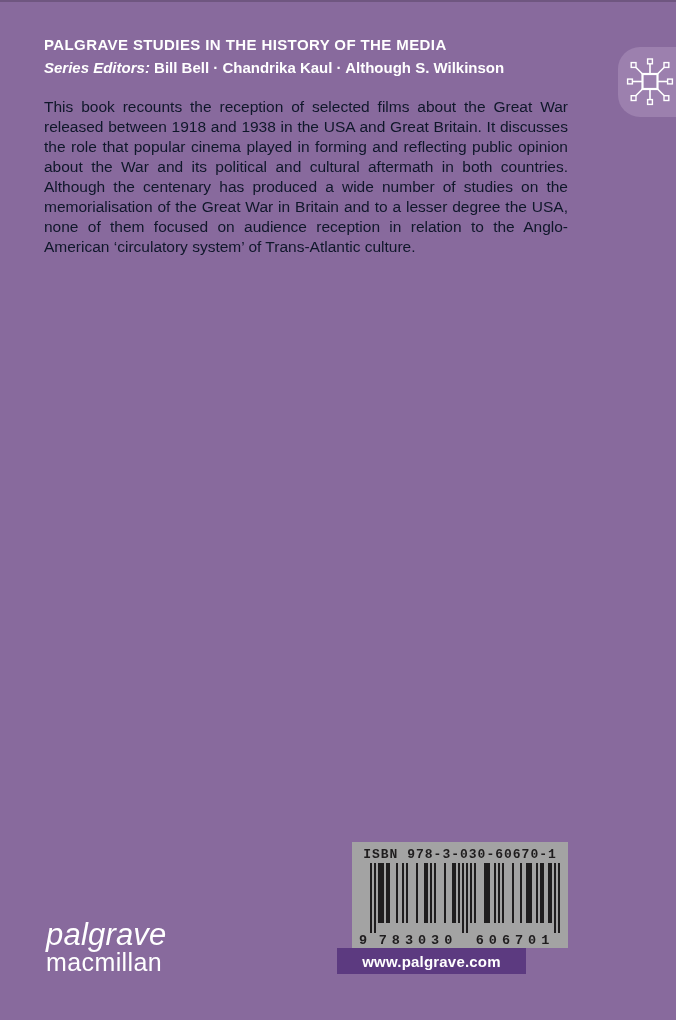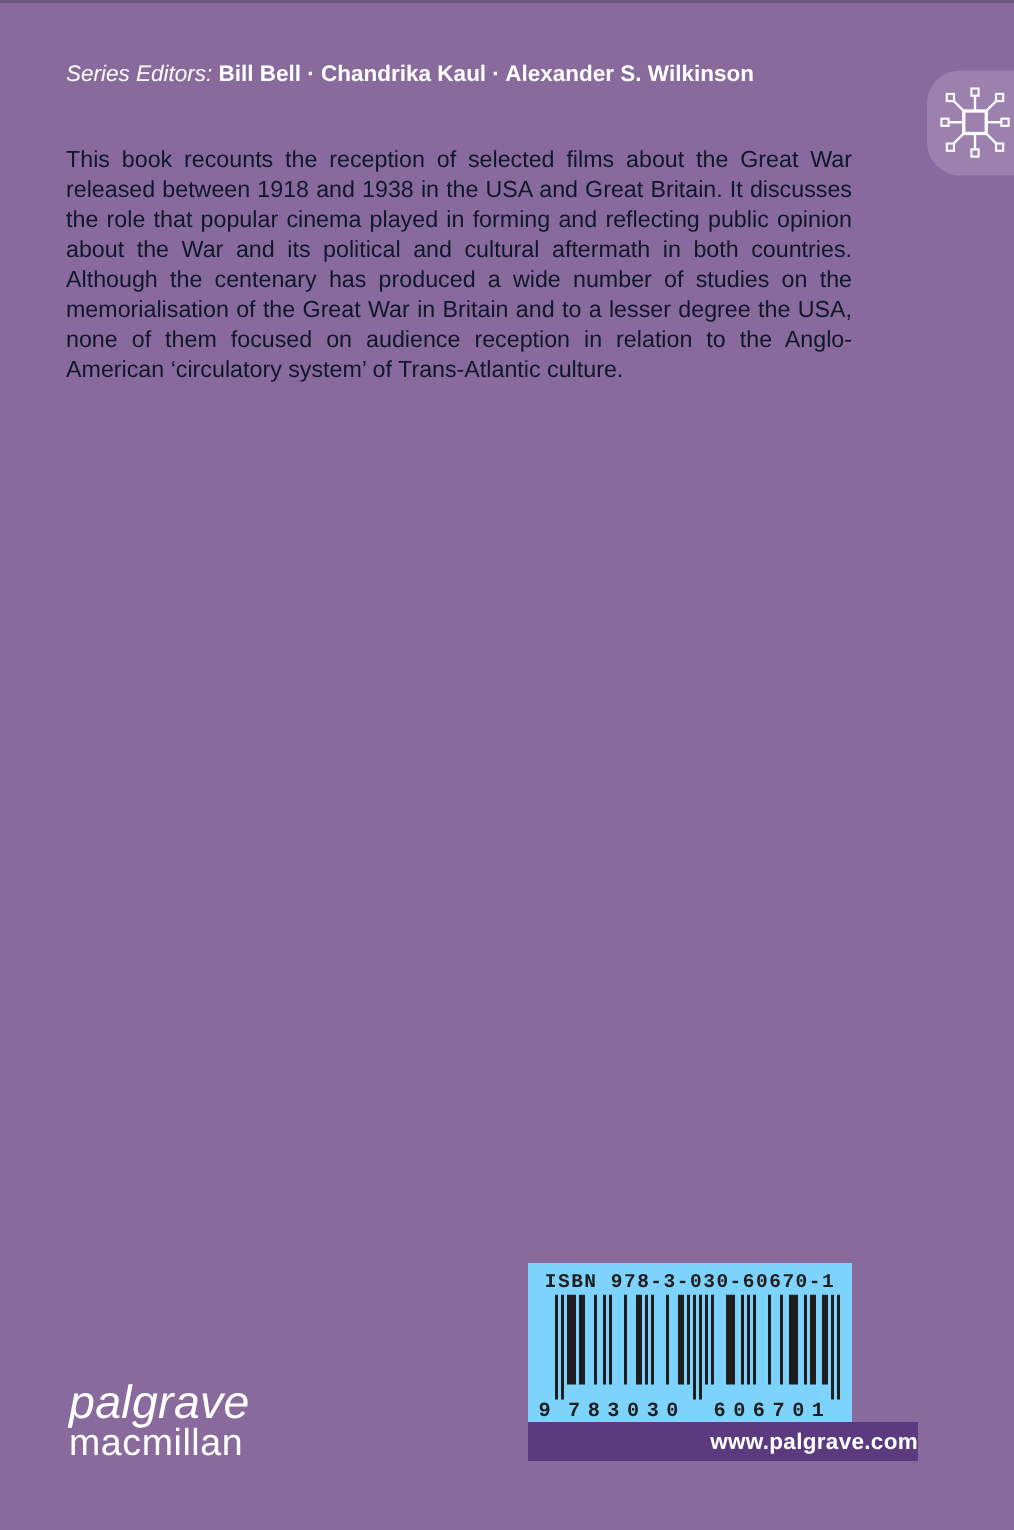--- a/index.html
+++ b/index.html
@@ -14,69 +14,70 @@
   body{font-family:"Liberation Sans",sans-serif;}
   .cover{
     position:relative;width:676px;height:1020px;overflow:hidden;
     background:var(--background);
   }
   .cover::before{content:"";position:absolute;left:0;top:0;right:0;height:2px;background:rgba(0,0,0,.18);}
   
   .header{position:absolute;left:44px;top:36px;width:545px;color:var(--text);}
   .series-title{font-size:15px;font-weight:bold;letter-spacing:.4px;line-height:18px;}
   .series-editors{font-size:15px;margin-top:5px;line-height:18px;}
-  .series-editors .lbl{font-style:italic;font-weight:normal;margin-top:35px;}
+  .series-editors .lbl{font-style:italic;font-weight:bold;margin-top:35px;}
   .series-editors .names{font-weight:bold;}
   
   .badge{
     position:absolute;right:0;top:47px;width:58px;height:70px;
     background:var(--badge);border-radius:22px 0 0 22px;
     display:flex;align-items:center;justify-content:center;
   }
   .badge svg{display:block;margin-left:6px;}
   
   .body-text{
     position:absolute;left:44px;top:97px;width:524px;
     color:#0f172a;font-size:15.5px;line-height:20px;text-align:justify;
   }
   .body-text p.blurb{margin:0 0 20px 0;}
   .body-text .bold{font-weight:bold;}
   
   .barcode-panel{
     position:absolute;left:352px;top:842px;width:216px;height:106px;
-    background:#7dd3fc;display:flex;flex-direction:column;align-items:center;
+    background:#a3a3a3;display:flex;flex-direction:column;align-items:center;
   }
   .isbn-label{
     margin-top:5px;
     font-family:"Liberation Mono",monospace;
     font-size:13px;font-weight:bold;letter-spacing:1px;
     color:var(--barcode-ink);white-space:nowrap;
   }
   .ean-svg{margin-top:1px;}
   .ean-svg text{
     font-family:"Liberation Mono",monospace;
     font-size:13.5px;font-weight:bold;fill:var(--barcode-ink);
   }
   .website-bar{
-    position:absolute;left:352px;top:948px;width:260px;height:26px;
-    background:var(--footer-bar);display:flex;align-items:center;justify-content:flex-end;
+    position:absolute;left:337px;top:948px;width:189px;height:26px;
+    background:var(--footer-bar);display:flex;align-items:center;justify-content:center;
   }
   .website-url{color:#ffffff;font-size:15px;font-weight:bold;letter-spacing:.2px;}
   
   .publisher{position:absolute;left:46px;top:919px;color:#ffffff;}
   .palgrave-wordmark{font-size:31px;font-weight:500;letter-spacing:.2px;line-height:32px;font-style:italic;}
   .macmillan-wordmark{font-size:25px;font-weight:500;letter-spacing:.4px;line-height:23px;}
 </style>
 </head>
 <body>
 
 <div class="cover">
 
   <div class="header">
-    <div class="series-editors"><span class="lbl">Series Editors:</span><span class="names"> Bill Bell · Chandrika Kaul · Alexander S. Wilkinson</span></div>
+    <div class="series-title">PALGRAVE STUDIES IN THE HISTORY OF THE MEDIA</div>
+    <div class="series-editors"><span class="lbl">Series Editors:</span><span class="names"> Bill Bell · Chandrika Kaul · Although S. Wilkinson</span></div>
   </div>
 
   <div class="badge">
     <svg width="48" height="52" viewBox="0 0 48 52">
       <g stroke="#ffffff" fill="none">
 
         <g stroke-width="1.6">
           <line x1="24" y1="18" x2="24" y2="8"></line>
           <line x1="24" y1="33" x2="24" y2="43"></line>
           <line x1="16.5" y1="25.5" x2="6.5" y2="25.5"></line>

